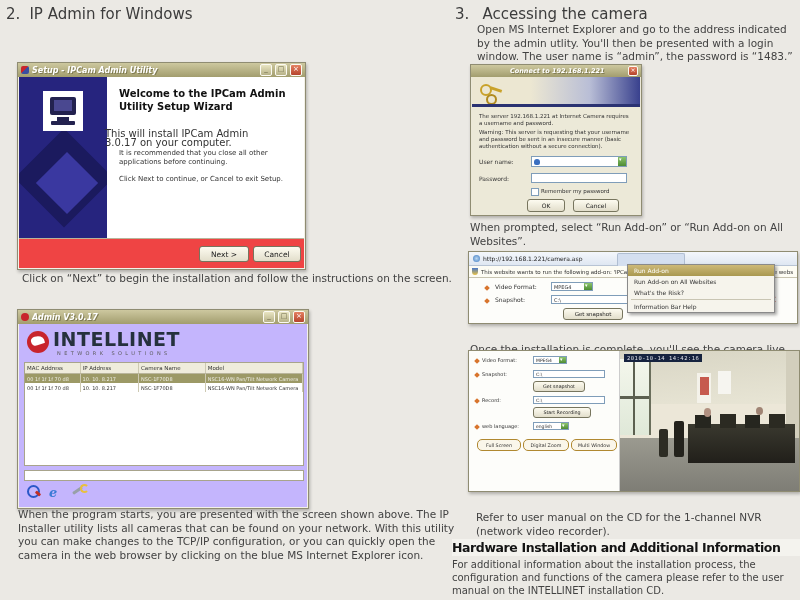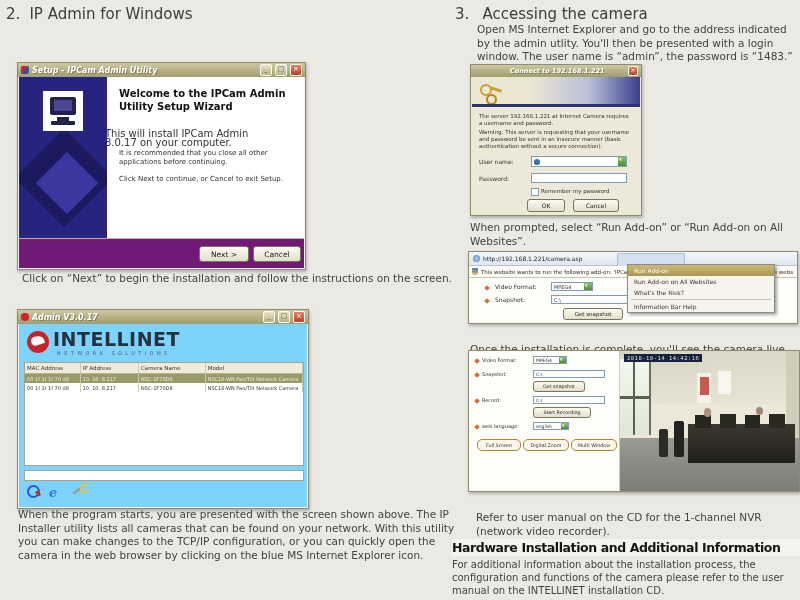--- a/index.html
+++ b/index.html
@@ -73,37 +73,37 @@
           <div class="abs" style="left:11px;top:9px;width:18px;height:11px;background:#4a4890;"></div>
           <div class="abs" style="left:14px;top:26px;width:12px;height:4px;background:#23224f;"></div>
           <div class="abs" style="left:8px;top:30px;width:24px;height:4px;background:#23224f;border-radius:1px;"></div>
         </div>
       </div>
       <div class="abs" style="left:100px;top:10px;width:176px;font-size:10px;font-weight:bold;color:#111;line-height:13px;">Welcome to the IPCam Admin Utility Setup Wizard</div>
       <div class="abs" style="left:86px;top:52px;width:176px;font-size:10px;color:#333;line-height:9px;">This will install IPCam Admin 3.0.17 on your computer.</div>
       <div class="abs" style="left:100px;top:72px;width:176px;font-size:7px;color:#333;line-height:9px;">It is recommended that you close all other applications before continuing.</div>
       <div class="abs" style="left:100px;top:98px;width:176px;font-size:7px;color:#333;line-height:9px;">Click Next to continue, or Cancel to exit Setup.</div>
     </div>
-    <div class="abs" style="left:1px;right:1px;bottom:1px;height:29px;background:#701a75;border-top:1px solid #b8b49a;">
+    <div class="abs" style="left:1px;right:1px;bottom:1px;height:29px;background:#ef4444;border-top:1px solid #b8b49a;">
       <div class="xpbtn" style="left:180px;top:7px;width:48px;height:14px;">Next &gt;</div>
       <div class="xpbtn" style="left:234px;top:7px;width:46px;height:14px;">Cancel</div>
     </div>
   </div>
 
   <div class="abs body-text" style="left:22px;top:272px;width:437px;">Click on “Next” to begin the installation and follow the instructions on the screen.</div>
 
   <div class="shot" style="left:17px;top:309px;width:290px;height:198px;">
     <div class="tb">
       <div class="tb-ico" style="background:#c8242c;border-radius:50%;"></div>
       <div class="tb-title">Admin V3.0.17</div>
       <div class="wbtn min"></div>
       <div class="wbtn max"></div>
       <div class="wbtn close"></div>
     </div>
-    <div class="abs" style="left:1px;top:14px;right:1px;bottom:1px;background:#7dd3fc;">
+    <div class="abs" style="left:1px;top:14px;right:1px;bottom:1px;background:#c4b5fd;">
       <div class="brandmark" style="left:8px;top:7px;"></div>
       <div class="abs" style="left:34px;top:4px;font-size:19px;font-weight:bold;color:#25313d;letter-spacing:0.5px;">INTELLINET</div>
       <div class="abs" style="left:38px;top:26px;font-size:5px;letter-spacing:3.4px;color:#5a5a5a;">NETWORK SOLUTIONS</div>
 
       <div class="lv" style="left:5px;top:38px;width:278px;height:102px;">
         <div class="lv-row lv-head">
           <div>MAC Address</div>
           <div>IP Address</div>
           <div>Camera Name</div>
           <div>Model</div>

